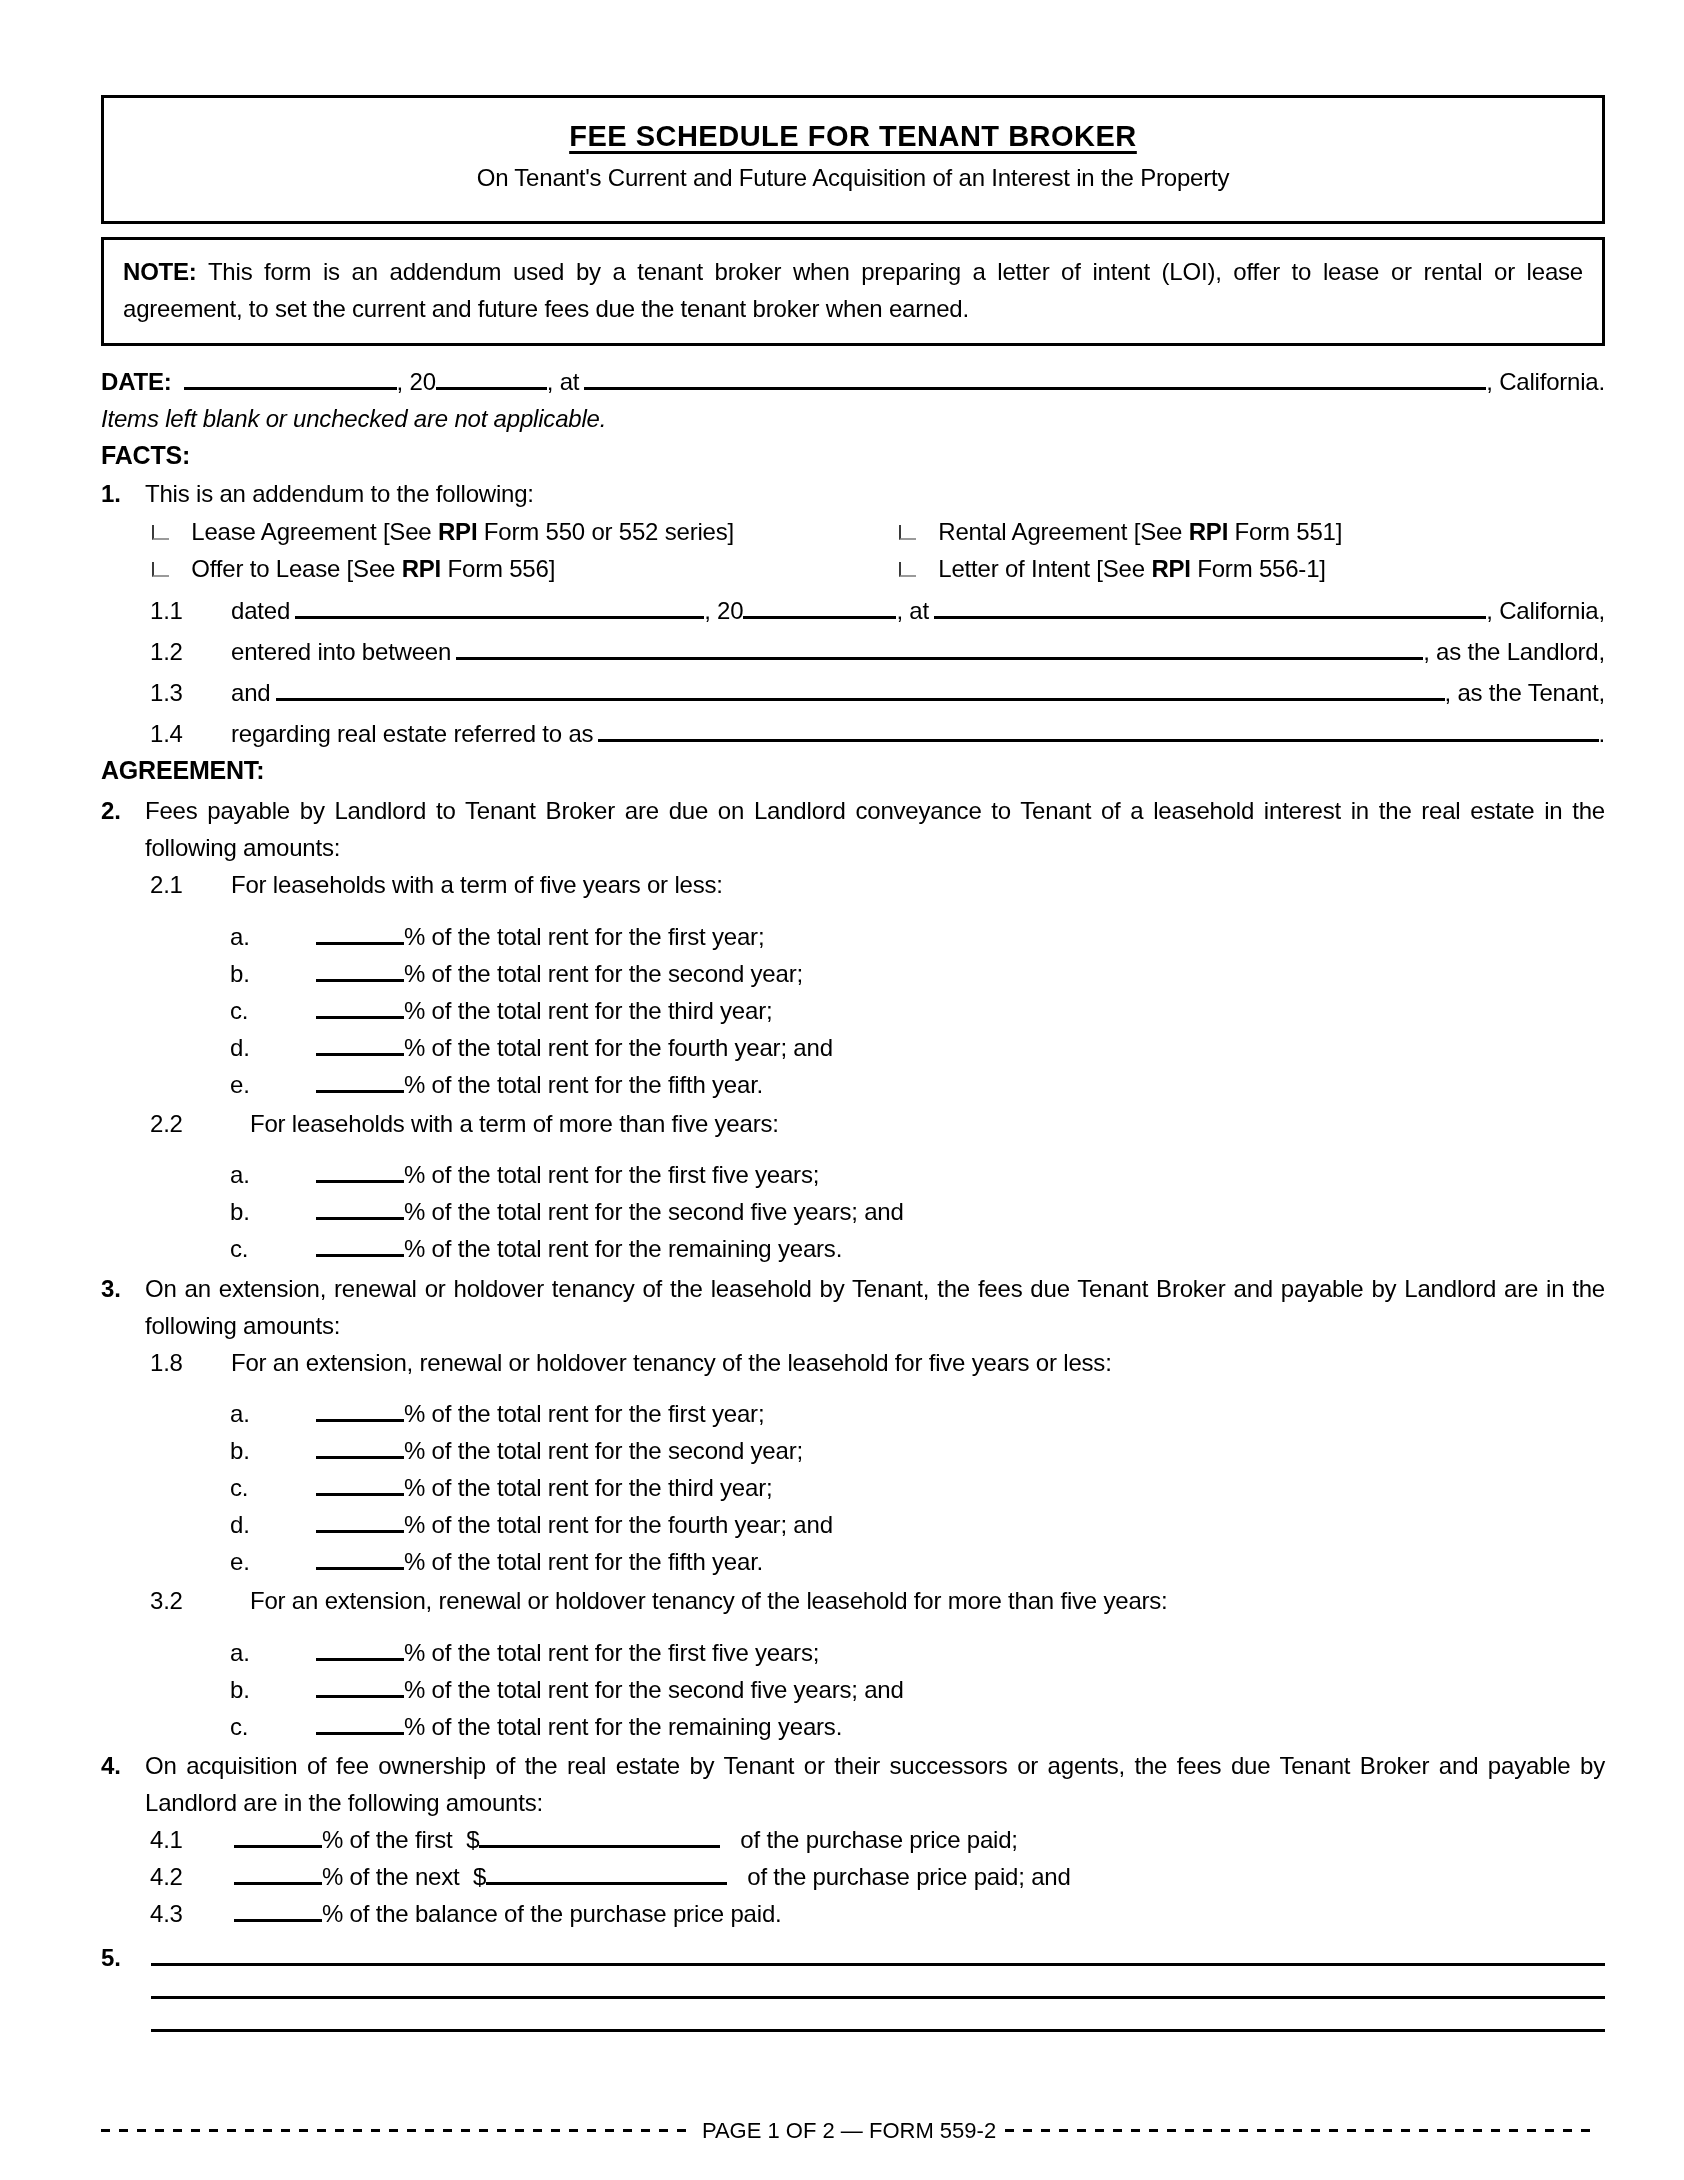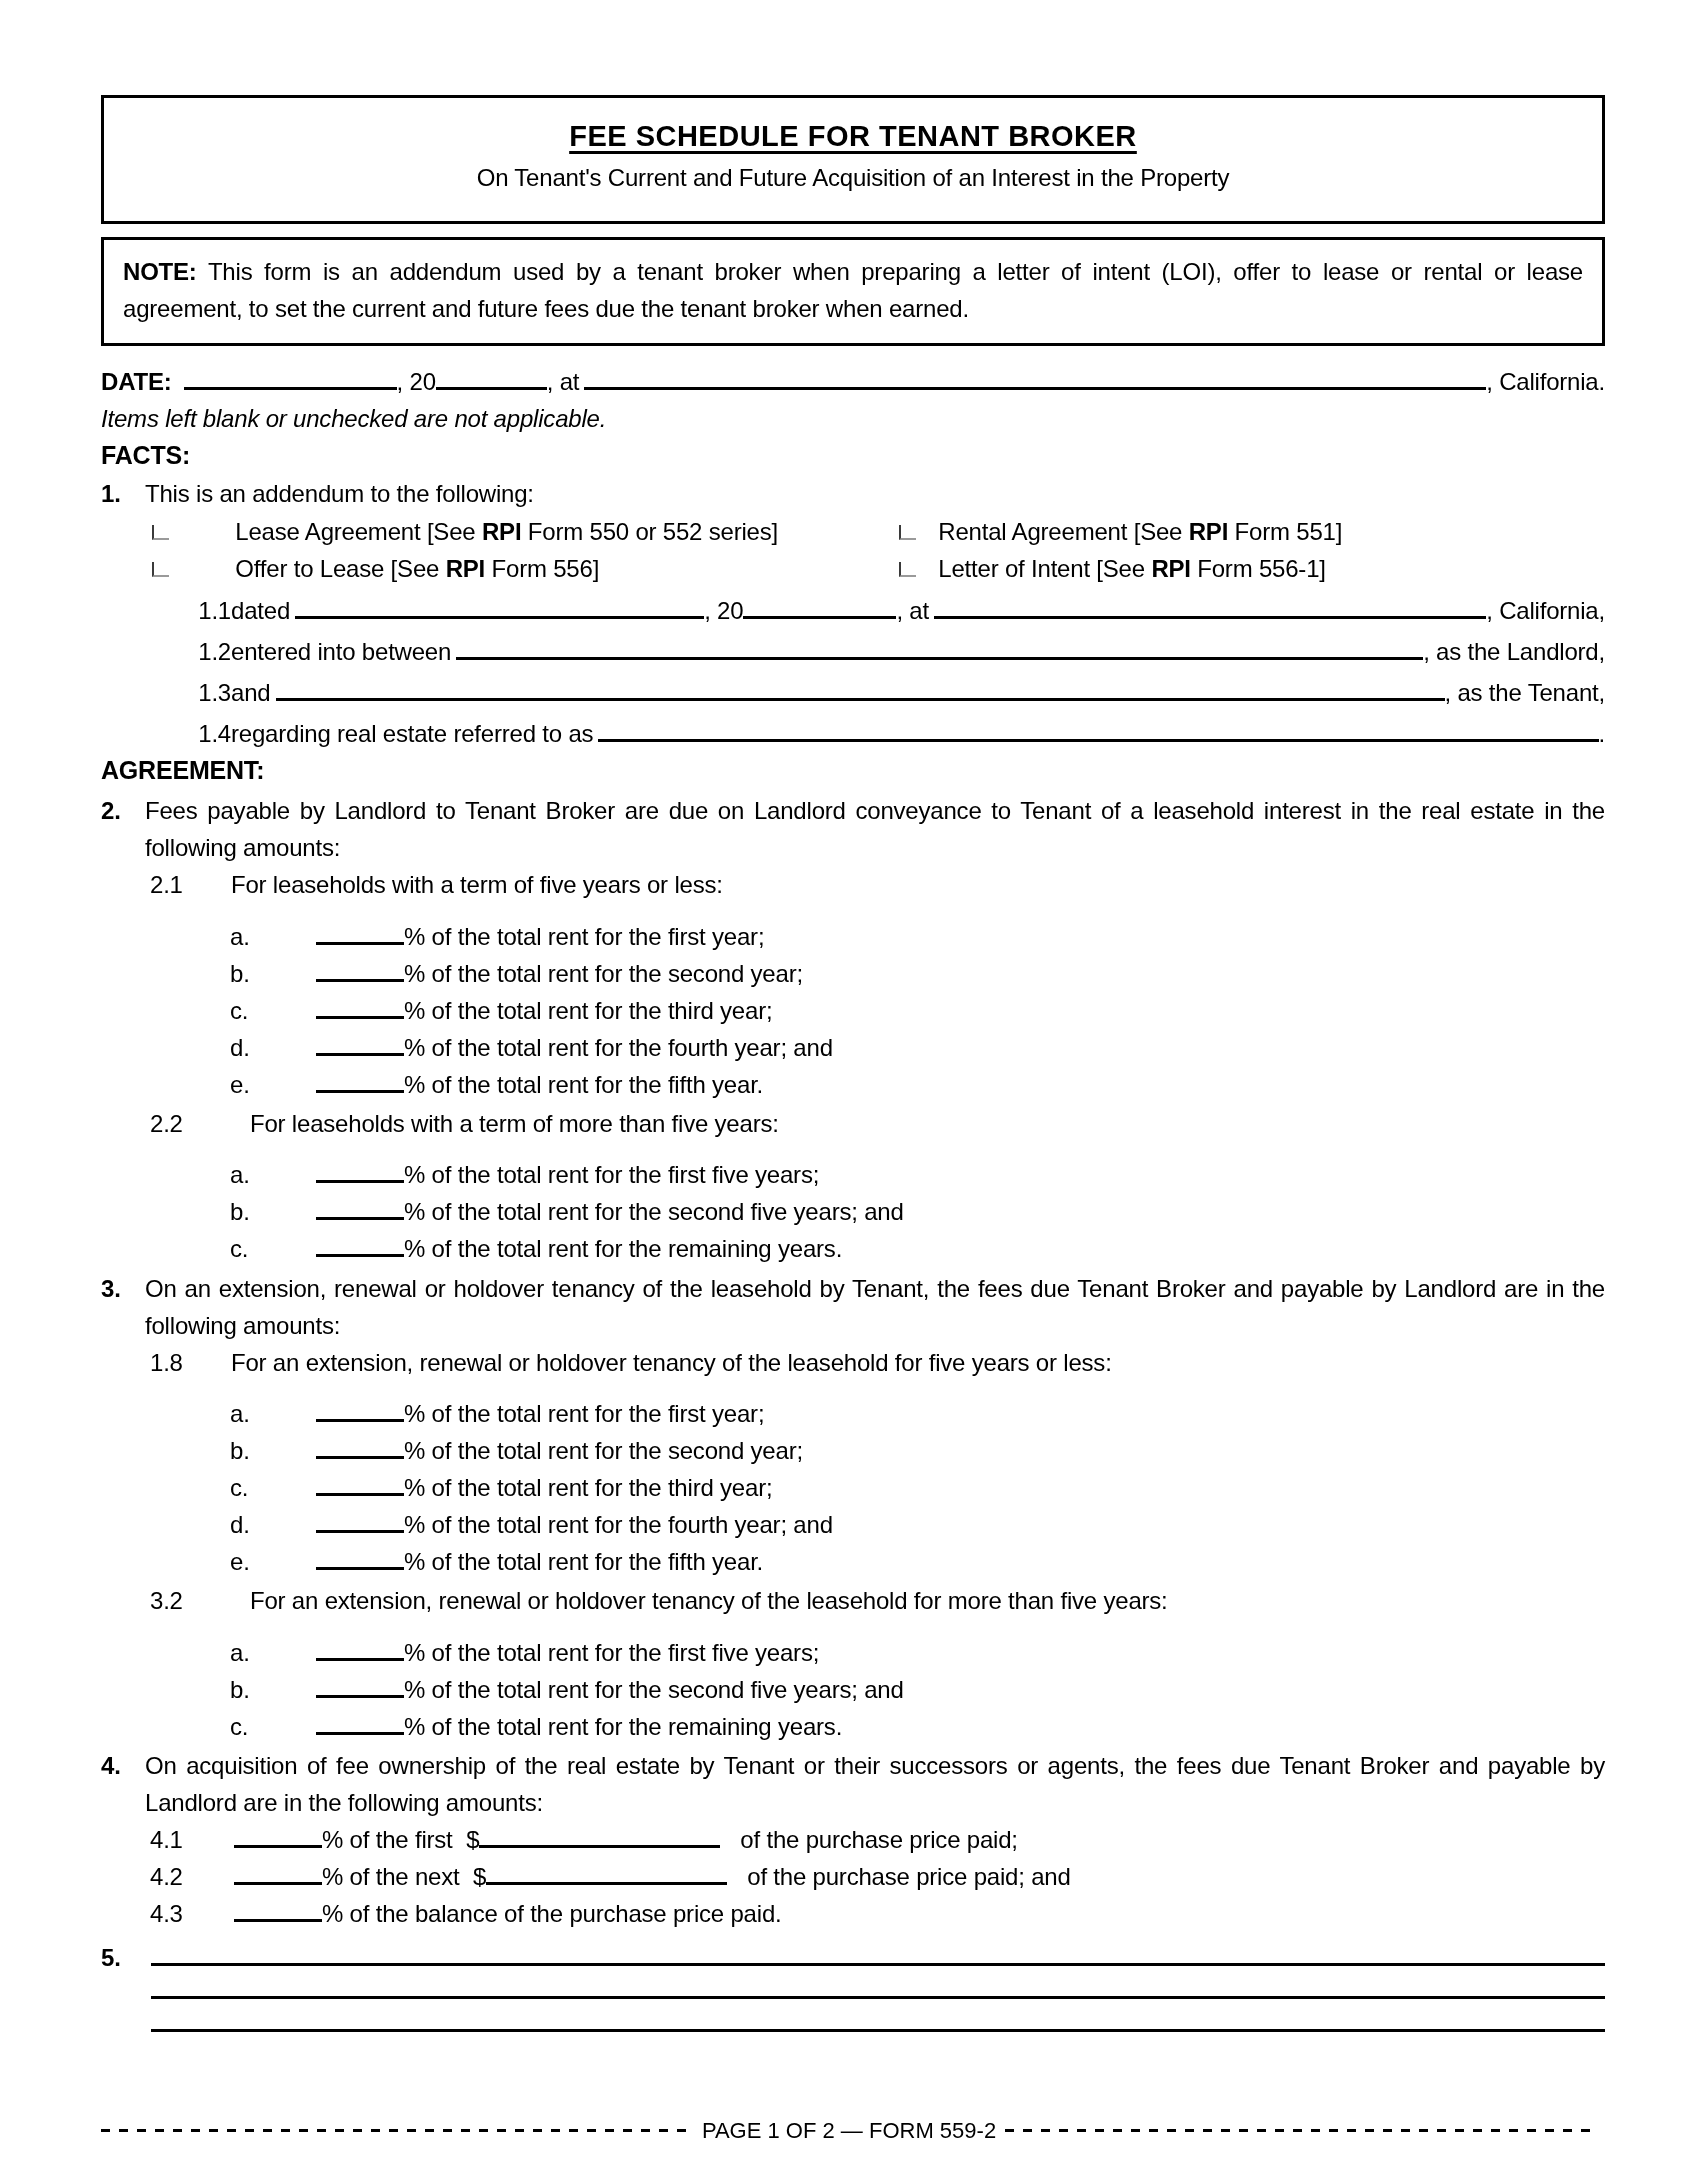--- a/index.html
+++ b/index.html
@@ -70,32 +70,32 @@
 
   .item { display:flex; align-items:baseline; margin-top:0.9px; }
   .num-main { flex:none; width:44px; font-weight:bold; }
   .item-text { flex:1 1 auto; text-align:justify; }
   .mt3 { margin-top:2.6px; }
 
   
   .cb-grid { margin-top:1.7px; margin-left:51px; }
   .cb-row { display:flex; align-items:baseline; }
   .cb-cell { display:flex; align-items:baseline; }
-  .cb-col1 { flex:0 0 747px;gap:44px; }
+  .cb-col1 { flex:0 0 747px; }
   .cbx {
     flex:none;
     width:15.3px; height:12.8px;
     border-left:2.6px solid #3a3a3a;
     border-bottom:2.6px solid #9a9a9a;
     margin-right:22px;
     margin-bottom:-1.7px;
   }
 
   
-  .sub-item { display:flex; align-items:baseline; margin-left:49px; margin-top:4.3px;text-align:right; }
+  .sub-item { display:flex; align-items:baseline; margin-left:49px; margin-top:4.3px; }
   .sub-num { flex:none; width:81px; }
   .pre-gap { margin-right:5.1px; }
 
   .sub-head { display:flex; align-items:baseline; margin-left:49px; }
   .mt11 { margin-top:2px;gap:19px; }
 
   
   .fee-list { margin-top:14.5px; }
   .fee-line { display:flex; align-items:baseline; margin-left:129px; }
   .fee-letter { flex:none; width:86px; }

